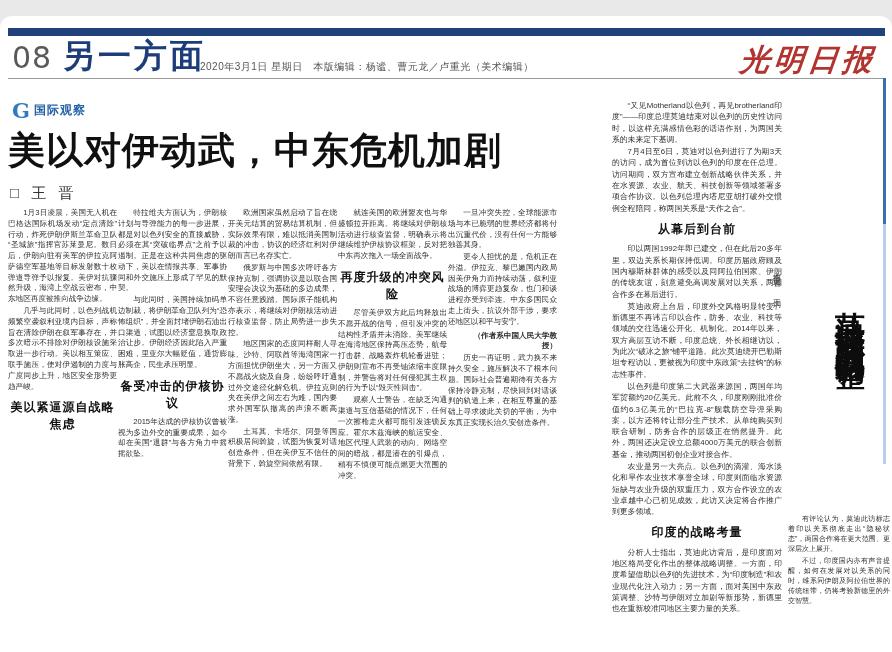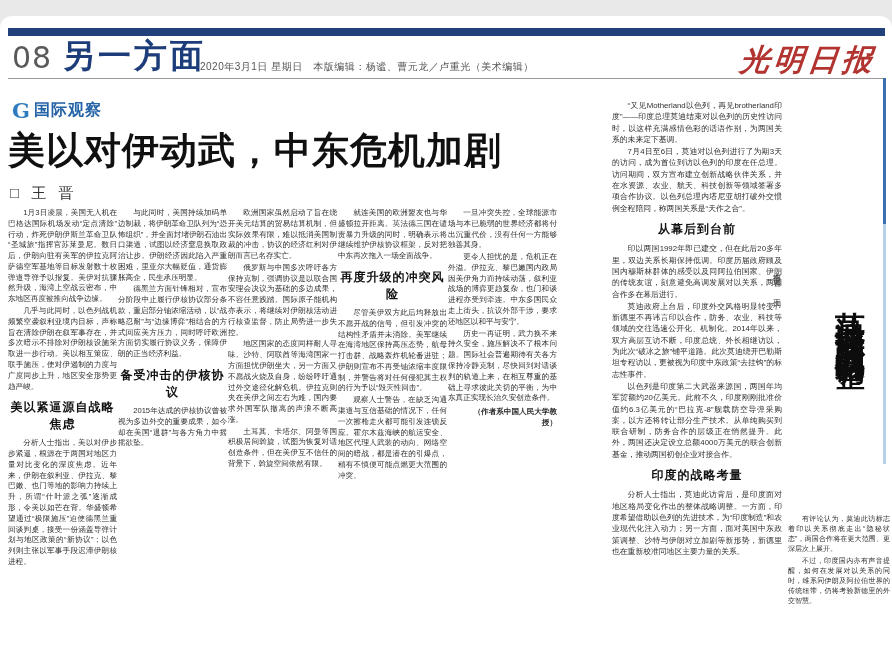--- a/index.html
+++ b/index.html
@@ -13,21 +13,21 @@
                  color:#1d3d7a;letter-spacing:3px;font-family:"DejaVu Sans",sans-serif;}
   .dateline{position:absolute;left:200px;top:44px;font-size:10px;color:#555;letter-spacing:.5px;}
   .masthead{position:absolute;right:16px;top:24px;font-size:30px;color:#b23430;
             font-family:"DejaVu Serif",serif;font-style:italic;font-weight:bold;
             letter-spacing:4px;transform:skewX(-6deg);}
   .header-rule{position:absolute;left:8px;top:62px;width:877px;height:1px;background:#9a9a9a;}
   
   .badge{position:absolute;left:12px;top:84px;display:flex;align-items:center;gap:4px;}
   .badge .g-icon{font-size:21px;font-weight:bold;color:#2f7bbf;line-height:1;
                  font-family:"DejaVu Serif",serif;}
-  .badge .badge-label{font-size:16px;font-weight:bold;color:#2563a8;letter-spacing:1px;}
+  .badge .badge-label{font-size:12px;font-weight:bold;color:#2563a8;letter-spacing:1px;}
   
   .headline{position:absolute;left:8px;top:110px;width:600px;font-size:37px;font-weight:bold;
             color:#101010;letter-spacing:1px;font-family:"DejaVu Sans",sans-serif;white-space:nowrap;}
   .byline{position:absolute;left:10px;top:168px;font-size:15px;color:#333;letter-spacing:4px;}
   .main-body{position:absolute;left:8px;top:192px;width:593px;height:460px;display:flex;gap:1px;}
   .body-col{width:109px;height:460px;overflow:hidden;font-size:7.6px;line-height:1.42;
             text-align:justify;}
   .para{text-indent:2em;margin:0 0 1px 0;}
   .subhead{font-size:12px;font-weight:bold;text-align:center;color:#111;margin:7px 0 5px 0;
            text-indent:0;letter-spacing:1px;}
@@ -65,55 +65,55 @@
   </div>
 
   <div class="headline">美以对伊动武，中东危机加剧</div>
   <div class="byline">□ 王 晋</div>
 
   <div class="main-body">
     <div class="body-col">
         <div class="para">1月3日凌晨，美国无人机在巴格达国际机场发动“定点清除”行动，炸死伊朗伊斯兰革命卫队“圣城旅”指挥官苏莱曼尼。数日后，伊朗向驻有美军的伊拉克阿萨德空军基地等目标发射数十枚弹道导弹予以报复。美伊对抗骤然升级，海湾上空战云密布，中东地区再度被推向战争边缘。</div>
         <div class="para">几乎与此同时，以色列战机频繁空袭叙利亚境内目标，声称旨在清除伊朗在叙军事存在，并多次暗示不排除对伊朗核设施采取进一步行动。美以相互策应、联手施压，使对伊遏制的力度与广度同步上升，地区安全形势更趋严峻。</div>
         <div class="subhead">美以紧逼源自战略焦虑</div>
-        <div class="para">分析人士指出，美以对伊步步紧逼，根源在于两国对地区力量对比变化的深度焦虑。近年来，伊朗在叙利亚、伊拉克、黎巴嫩、也门等地的影响力持续上升，所谓“什叶派之弧”逐渐成形，令美以如芒在背。华盛顿希望通过“极限施压”迫使德黑兰重回谈判桌，接受一份涵盖导弹计划与地区政策的“新协议”；以色列则主张以军事手段迟滞伊朗核进程。</div>
       </div>
     <div class="body-col">
+        <div class="para">特拉维夫方面认为，伊朗核计划与导弹能力的每一步进展，都是对以色列安全的直接威胁，必须在其“突破临界点”之前予以遏制。正是在这种共同焦虑的驱动下，美以在情报共享、军事协同和外交施压上形成了罕见的默契。</div>
         <div class="para">与此同时，美国持续加码单边制裁，将伊朗革命卫队列为“恐怖组织”，并全面封堵伊朗石油出口渠道，试图以经济窒息换取政治让步。伊朗经济因此陷入严重困难，里亚尔大幅贬值，通货膨胀高企，民生承压明显。</div>
-        <div class="para">德黑兰方面针锋相对，宣布分阶段中止履行伊核协议部分条款，重启部分铀浓缩活动，以“战略忍耐”与“边缘博弈”相结合的方式回应美方压力，同时呼吁欧洲方面切实履行协议义务，保障伊朗的正当经济利益。</div>
         <div class="subhead">备受冲击的伊核协议</div>
         <div class="para">2015年达成的伊核协议曾被视为多边外交的重要成果，如今却在美国“退群”与各方角力中摇摇欲坠。</div>
       </div>
     <div class="body-col">
         <div class="para">欧洲国家虽然启动了旨在绕开美元结算的贸易结算机制，但实际效果有限，难以抵消美国制裁的冲击，协议的经济红利对伊朗而言已名存实亡。</div>
         <div class="para">俄罗斯与中国多次呼吁各方保持克制，强调协议是以联合国安理会决议为基础的多边成果，不容任意践踏。国际原子能机构亦表示，将继续对伊朗核活动进行核查监督，防止局势进一步失控。</div>
         <div class="para">地区国家的态度同样耐人寻味。沙特、阿联酋等海湾国家一方面担忧伊朗坐大，另一方面又不愿战火烧及自身，纷纷呼吁通过外交途径化解危机。伊拉克则夹在美伊之间左右为难，国内要求外国军队撤离的声浪不断高涨。</div>
         <div class="para">土耳其、卡塔尔、阿曼等国积极居间斡旋，试图为恢复对话创造条件，但在美伊互不信任的背景下，斡旋空间依然有限。</div>
       </div>
     <div class="body-col">
-        <div class="para">就连美国的欧洲盟友也与华盛顿拉开距离。英法德三国在谴责暴力升级的同时，明确表示将继续维护伊核协议框架，反对把中东再次拖入一场全面战争。</div>
+        <div class="para">就连美国的欧洲盟友也与华盛顿拉开距离。将继续对伊朗核活动进行核查监督，明确表示将继续维护伊核协议框架，反对把中东再次拖入一场全面战争。</div>
         <div class="subhead">再度升级的冲突风险</div>
         <div class="para">尽管美伊双方此后均释放出不愿开战的信号，但引发冲突的结构性矛盾并未消除。美军继续在海湾地区保持高压态势，航母打击群、战略轰炸机轮番进驻；伊朗则宣布不再受铀浓缩丰度限制，并警告将对任何侵犯其主权的行为予以“毁灭性回击”。</div>
         <div class="para">观察人士警告，在缺乏沟通渠道与互信基础的情况下，任何一次擦枪走火都可能引发连锁反应。霍尔木兹海峡的航运安全、地区代理人武装的动向、网络空间的暗战，都是潜在的引爆点，稍有不慎便可能点燃更大范围的冲突。</div>
       </div>
     <div class="body-col">
         <div class="para">一旦冲突失控，全球能源市场与本已脆弱的世界经济都将付出沉重代价，没有任何一方能够独善其身。</div>
         <div class="para">更令人担忧的是，危机正在外溢。伊拉克、黎巴嫩国内政局因美伊角力而持续动荡，叙利亚战场的博弈更趋复杂，也门和谈进程亦受到牵连。中东多国民众走上街头，抗议外部干涉，要求还地区以和平与安宁。</div>
+        <div class="para endnote">（作者系中国人民大学教授）</div>
         <div class="para">历史一再证明，武力换不来持久安全，施压解决不了根本问题。国际社会普遍期待有关各方保持冷静克制，尽快回到对话谈判的轨道上来，在相互尊重的基础上寻求彼此关切的平衡，为中东真正实现长治久安创造条件。</div>
-        <div class="para endnote">（作者系中国人民大学教授）</div>
       </div>
   </div>
 
   <div class="side-col">
       <div class="para">“又见Motherland以色列，再见brotherland印度”——印度总理莫迪结束对以色列的历史性访问时，以这样充满感情色彩的话语作别，为两国关系的未来定下基调。</div>
       <div class="para">7月4日至6日，莫迪对以色列进行了为期3天的访问，成为首位到访以色列的印度在任总理。访问期间，双方宣布建立创新战略伙伴关系，并在水资源、农业、航天、科技创新等领域签署多项合作协议。以色列总理内塔尼亚胡打破外交惯例全程陪同，称两国关系是“天作之合”。</div>
       <div class="subhead">从幕后到台前</div>
       <div class="para">印以两国1992年即已建交，但在此后20多年里，双边关系长期保持低调。印度历届政府顾及国内穆斯林群体的感受以及同阿拉伯国家、伊朗的传统友谊，刻意避免高调发展对以关系，两国合作多在幕后进行。</div>
       <div class="para">莫迪政府上台后，印度外交风格明显转变。新德里不再讳言印以合作，防务、农业、科技等领域的交往迅速公开化、机制化。2014年以来，双方高层互访不断，印度总统、外长相继访以，为此次“破冰之旅”铺平道路。此次莫迪绕开巴勒斯坦专程访以，更被视为印度中东政策“去挂钩”的标志性事件。</div>
       <div class="para">以色列是印度第二大武器来源国，两国年均军贸额约20亿美元。此前不久，印度刚刚批准价值约6.3亿美元的“巴拉克-8”舰载防空导弹采购案，以方还将转让部分生产技术。从单纯购买到联合研制，防务合作的层级正在悄然提升。此外，两国还决定设立总额4000万美元的联合创新基金，推动两国初创企业对接合作。</div>
+      <div class="para">农业是另一大亮点。以色列的滴灌、海水淡化和旱作农业技术享誉全球，印度则面临水资源短缺与农业升级的双重压力，双方合作设立的农业卓越中心已初见成效，此访又决定将合作推广到更多领域。</div>
       <div class="subhead">印度的战略考量</div>
       <div class="para">分析人士指出，莫迪此访背后，是印度面对地区格局变化作出的整体战略调整。一方面，印度希望借助以色列的先进技术，为“印度制造”和农业现代化注入动力；另一方面，面对美国中东政策调整、沙特与伊朗对立加剧等新形势，新德里也在重新校准同地区主要力量的关系。</div>
     </div>
 
   <div class="vertical-byline">
     <span>本报记者</span>
     <span class="vb-name">王炯</span>
   </div>
   <div class="vertical-headline">莫迪访以背后的战略调整</div>
   <div class="side-bottom">

